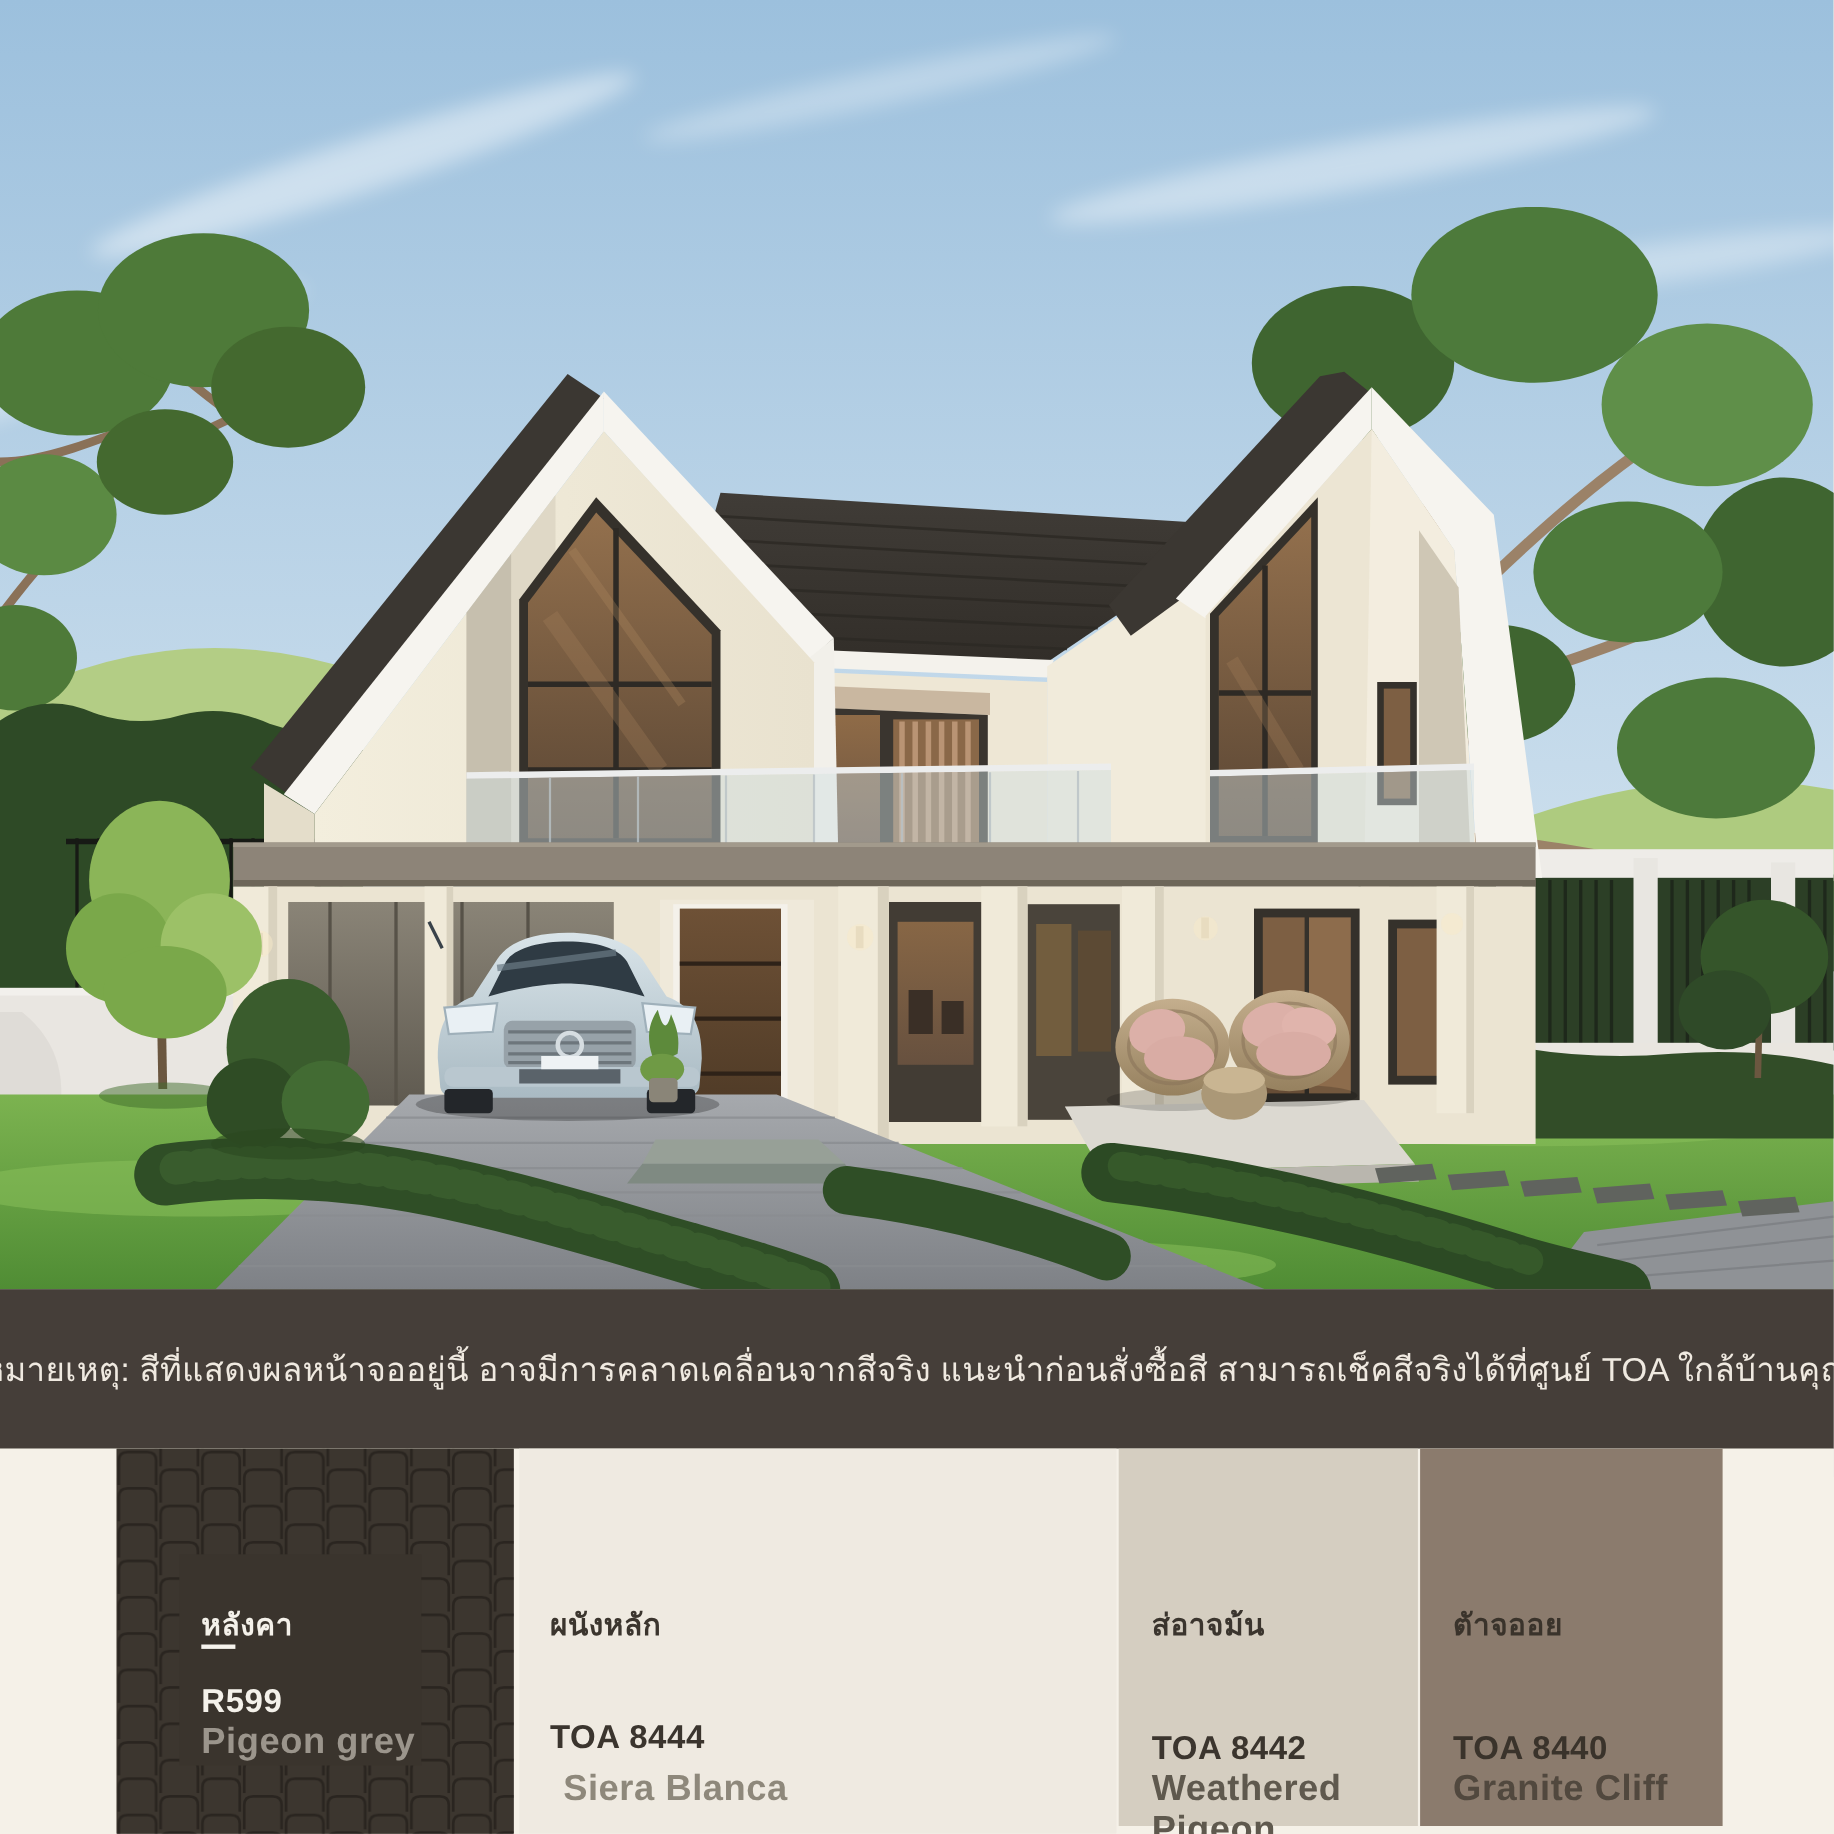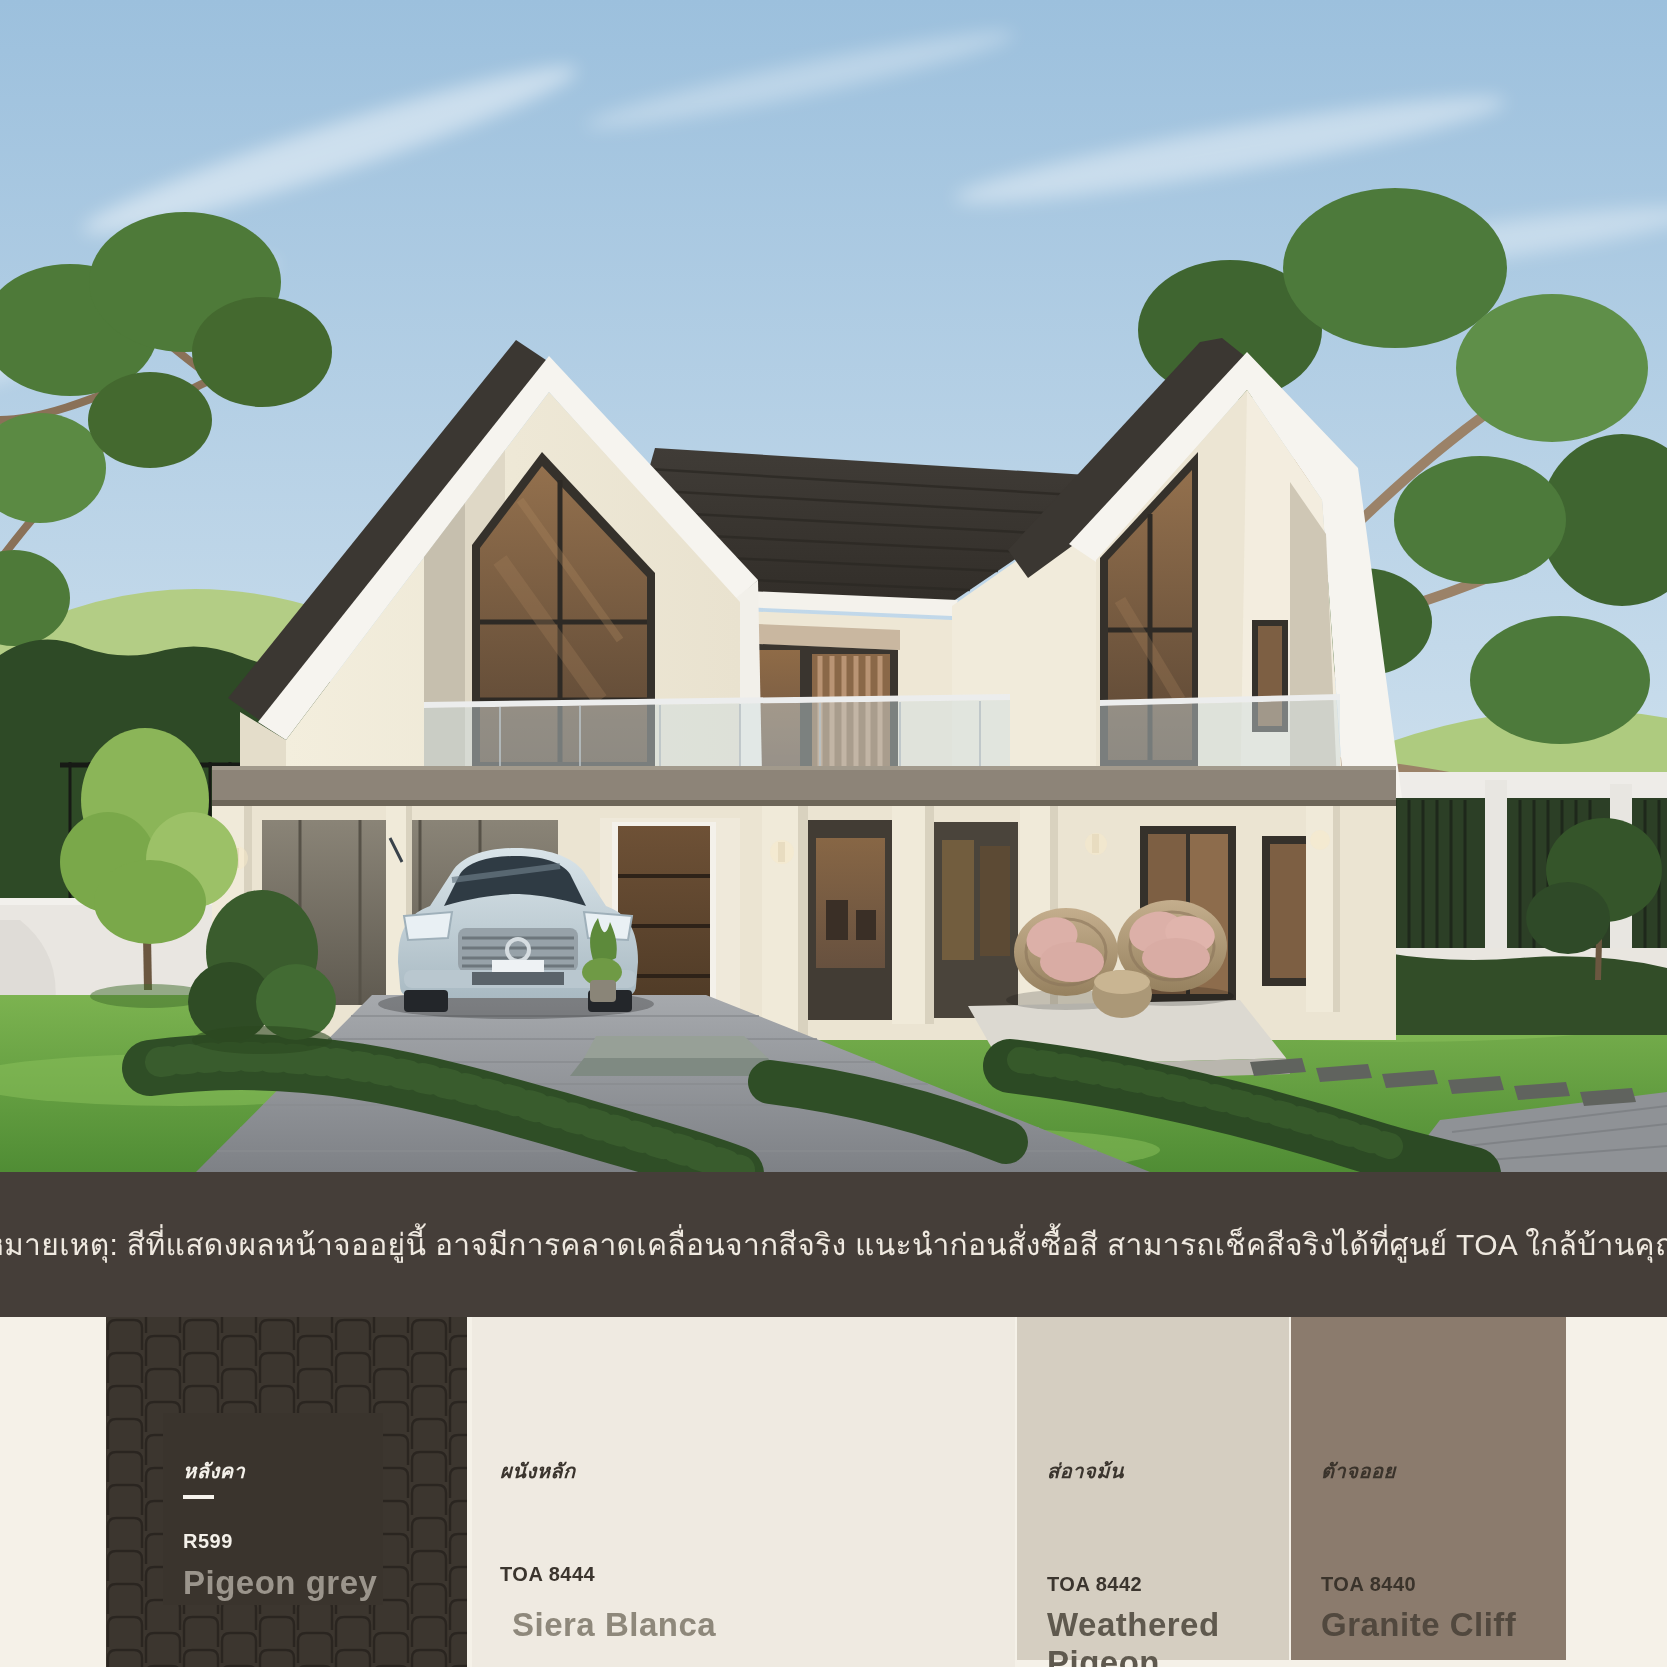--- a/index.html
+++ b/index.html
@@ -7,22 +7,22 @@
           background:#f5f1e8;font-family:"Liberation Sans","DejaVu Sans",sans-serif;}
   .hero{position:absolute;left:0;top:0;width:1667px;height:1172px;overflow:hidden;}
   .hero svg{display:block;}
   .logo{position:absolute;left:1468px;top:60px;width:128px;height:110px;}
   .disclaimer-bar{position:absolute;left:0;top:1172px;width:1667px;height:145px;
           background:#453e39;display:flex;align-items:center;justify-content:center;}
   .disclaimer-text{color:#efe9e0;font-size:30px;letter-spacing:.3px;white-space:nowrap;}
   .swatch-section{position:absolute;left:0;top:1317px;width:1667px;height:350px;background:#f5f1e8;}
   .swatch{position:absolute;top:0;}
   .swatch .inner{position:absolute;left:0;top:0;width:100%;height:100%;}
-  .swatch-label{position:absolute;font-size:20px;font-weight:600;letter-spacing:.5px;font-style:italic;}
-  .swatch-code{position:absolute;font-size:20px;font-weight:700;letter-spacing:.5px;}
+  .swatch-label{position:absolute;font-size:27px;font-weight:600;letter-spacing:.5px;}
+  .swatch-code{position:absolute;font-size:30px;font-weight:700;letter-spacing:.5px;}
   .swatch-name{position:absolute;font-size:33px;font-weight:700;letter-spacing:.5px;}
   .underline{position:absolute;height:4px;background:#f6f3ed;}
   
   .swatch-roof{left:106px;width:361px;height:350px;}
   .swatch-wall{left:472px;width:543px;height:350px;}
   .swatch-accent{left:1017px;width:272px;height:343px;}
   .swatch-beam{left:1291px;width:275px;height:343px;}
   .swatch-roof .swatch-label{left:77px;top:138px;color:#f4f1ea;}
   .swatch-roof .underline{left:77px;top:178px;width:31px;}
   .swatch-roof .swatch-code{left:77px;top:213px;color:#f4f1ea;}

